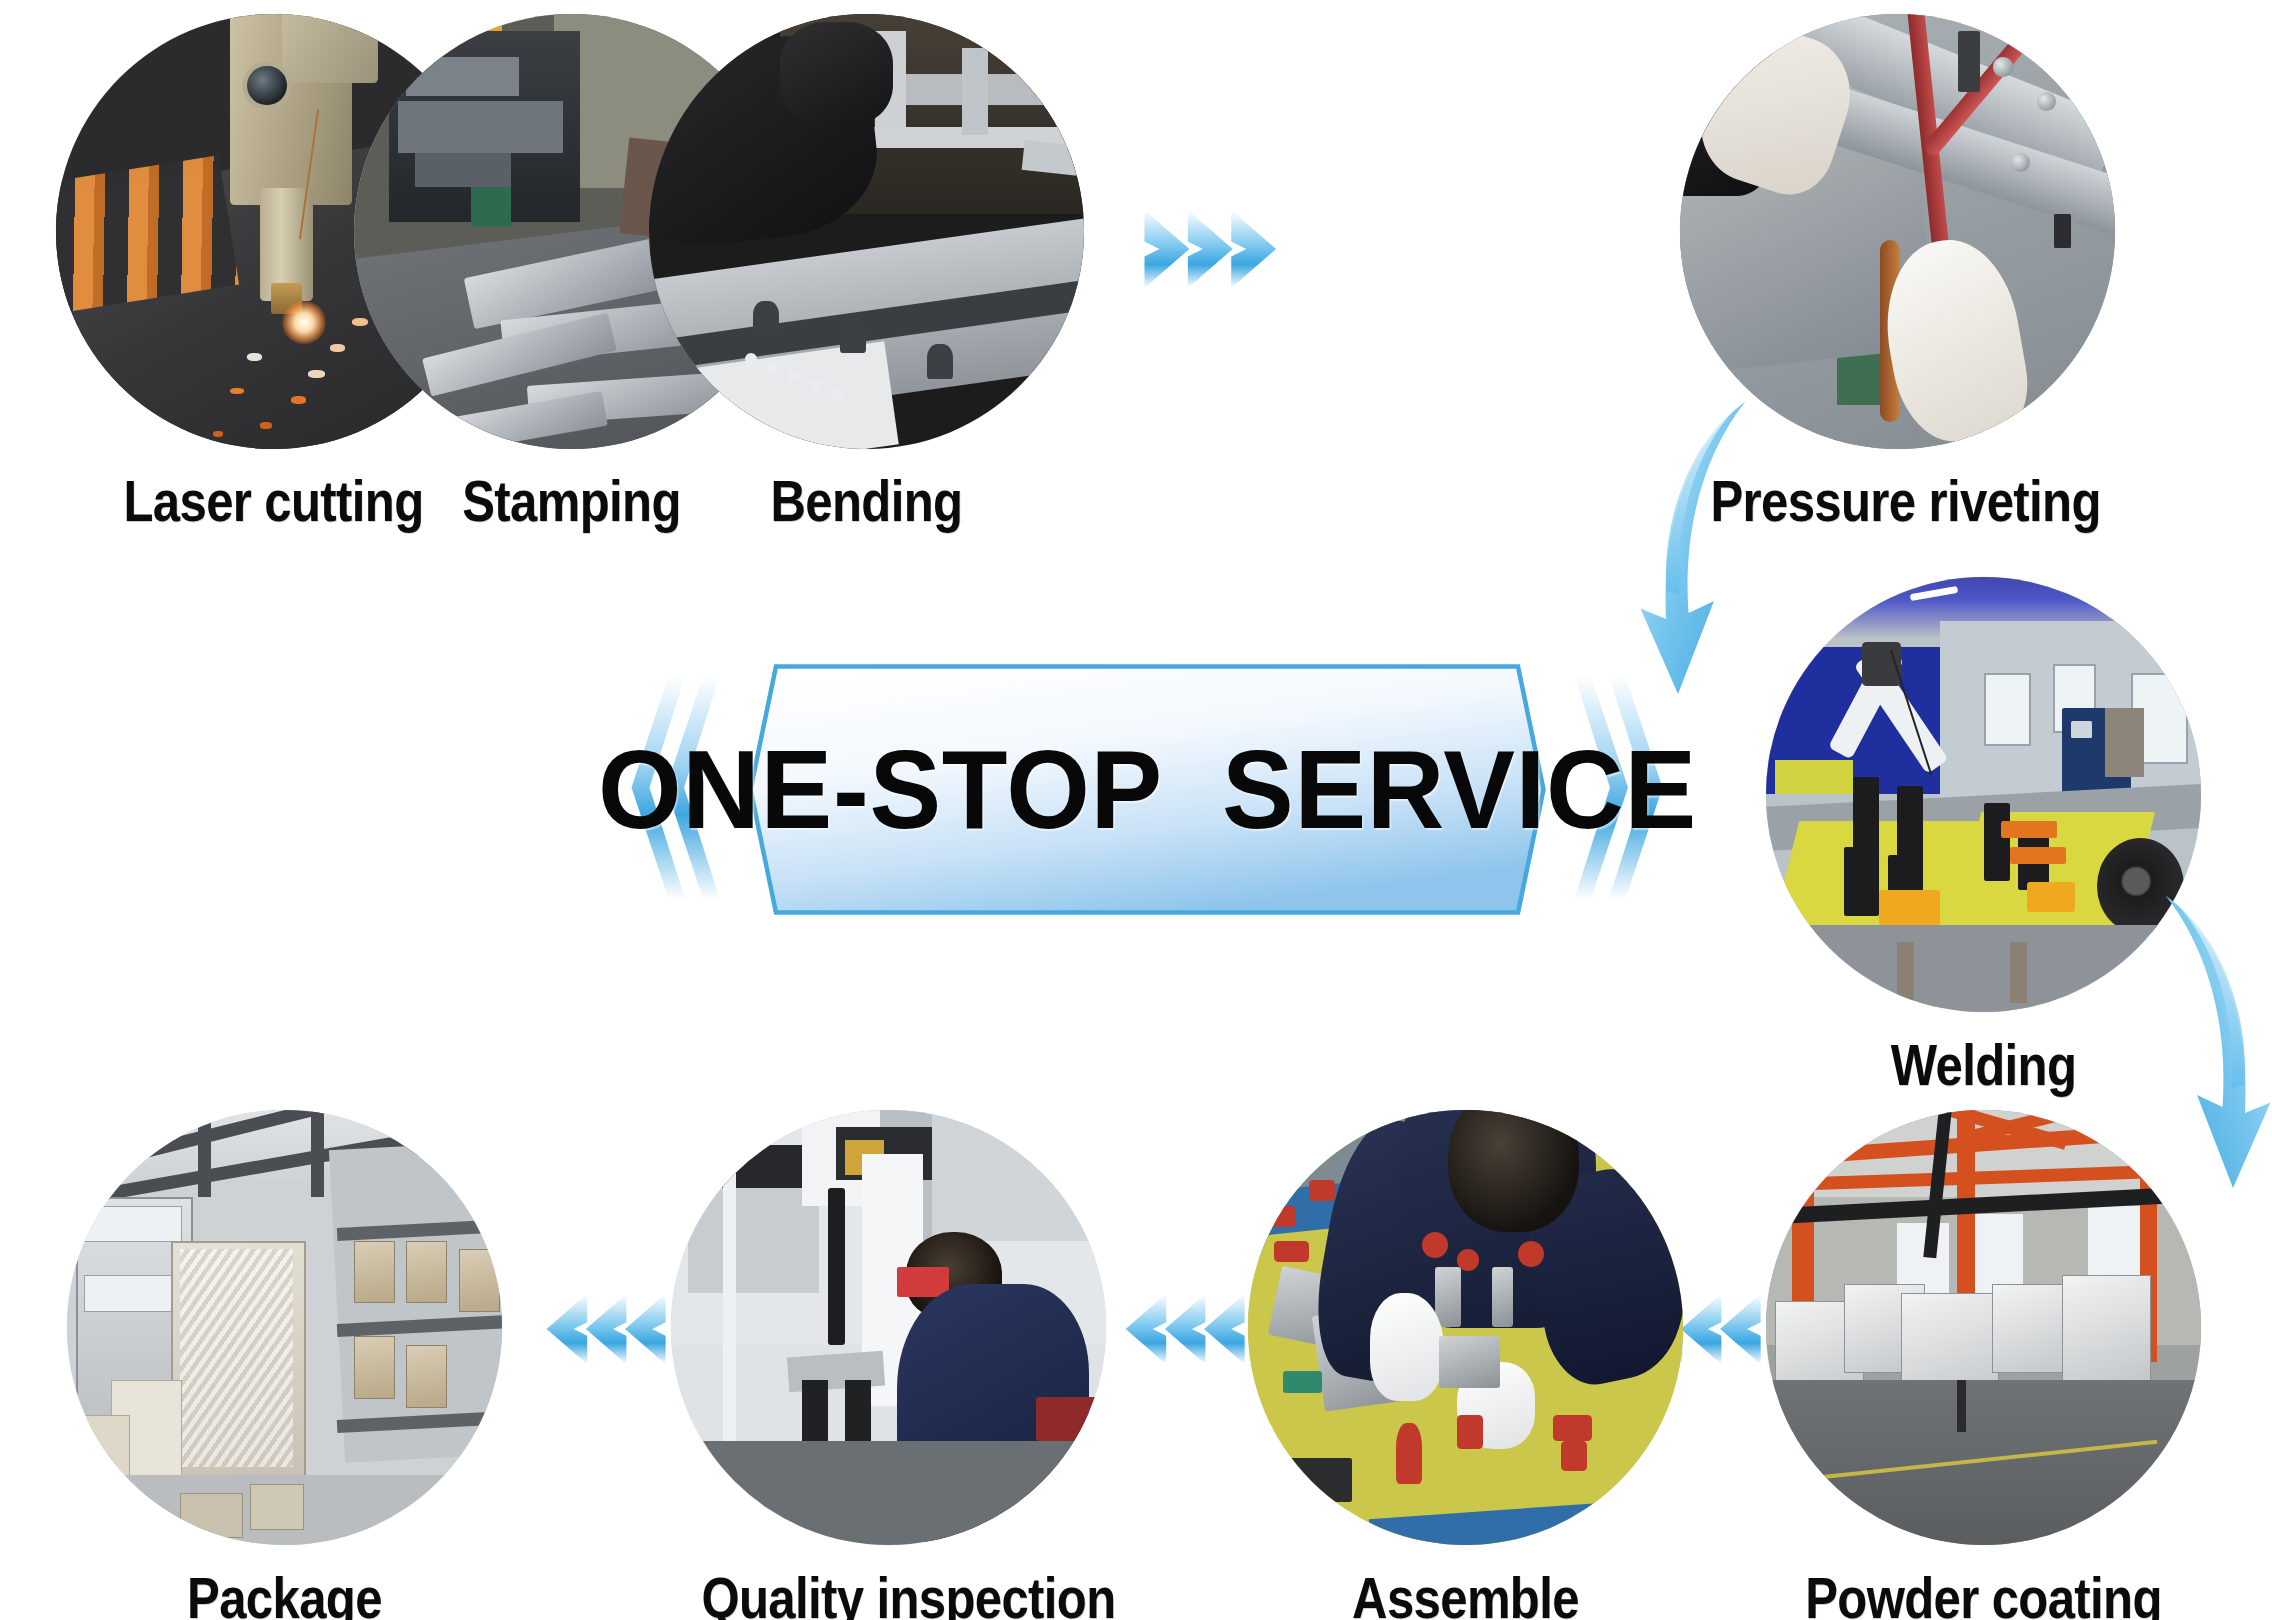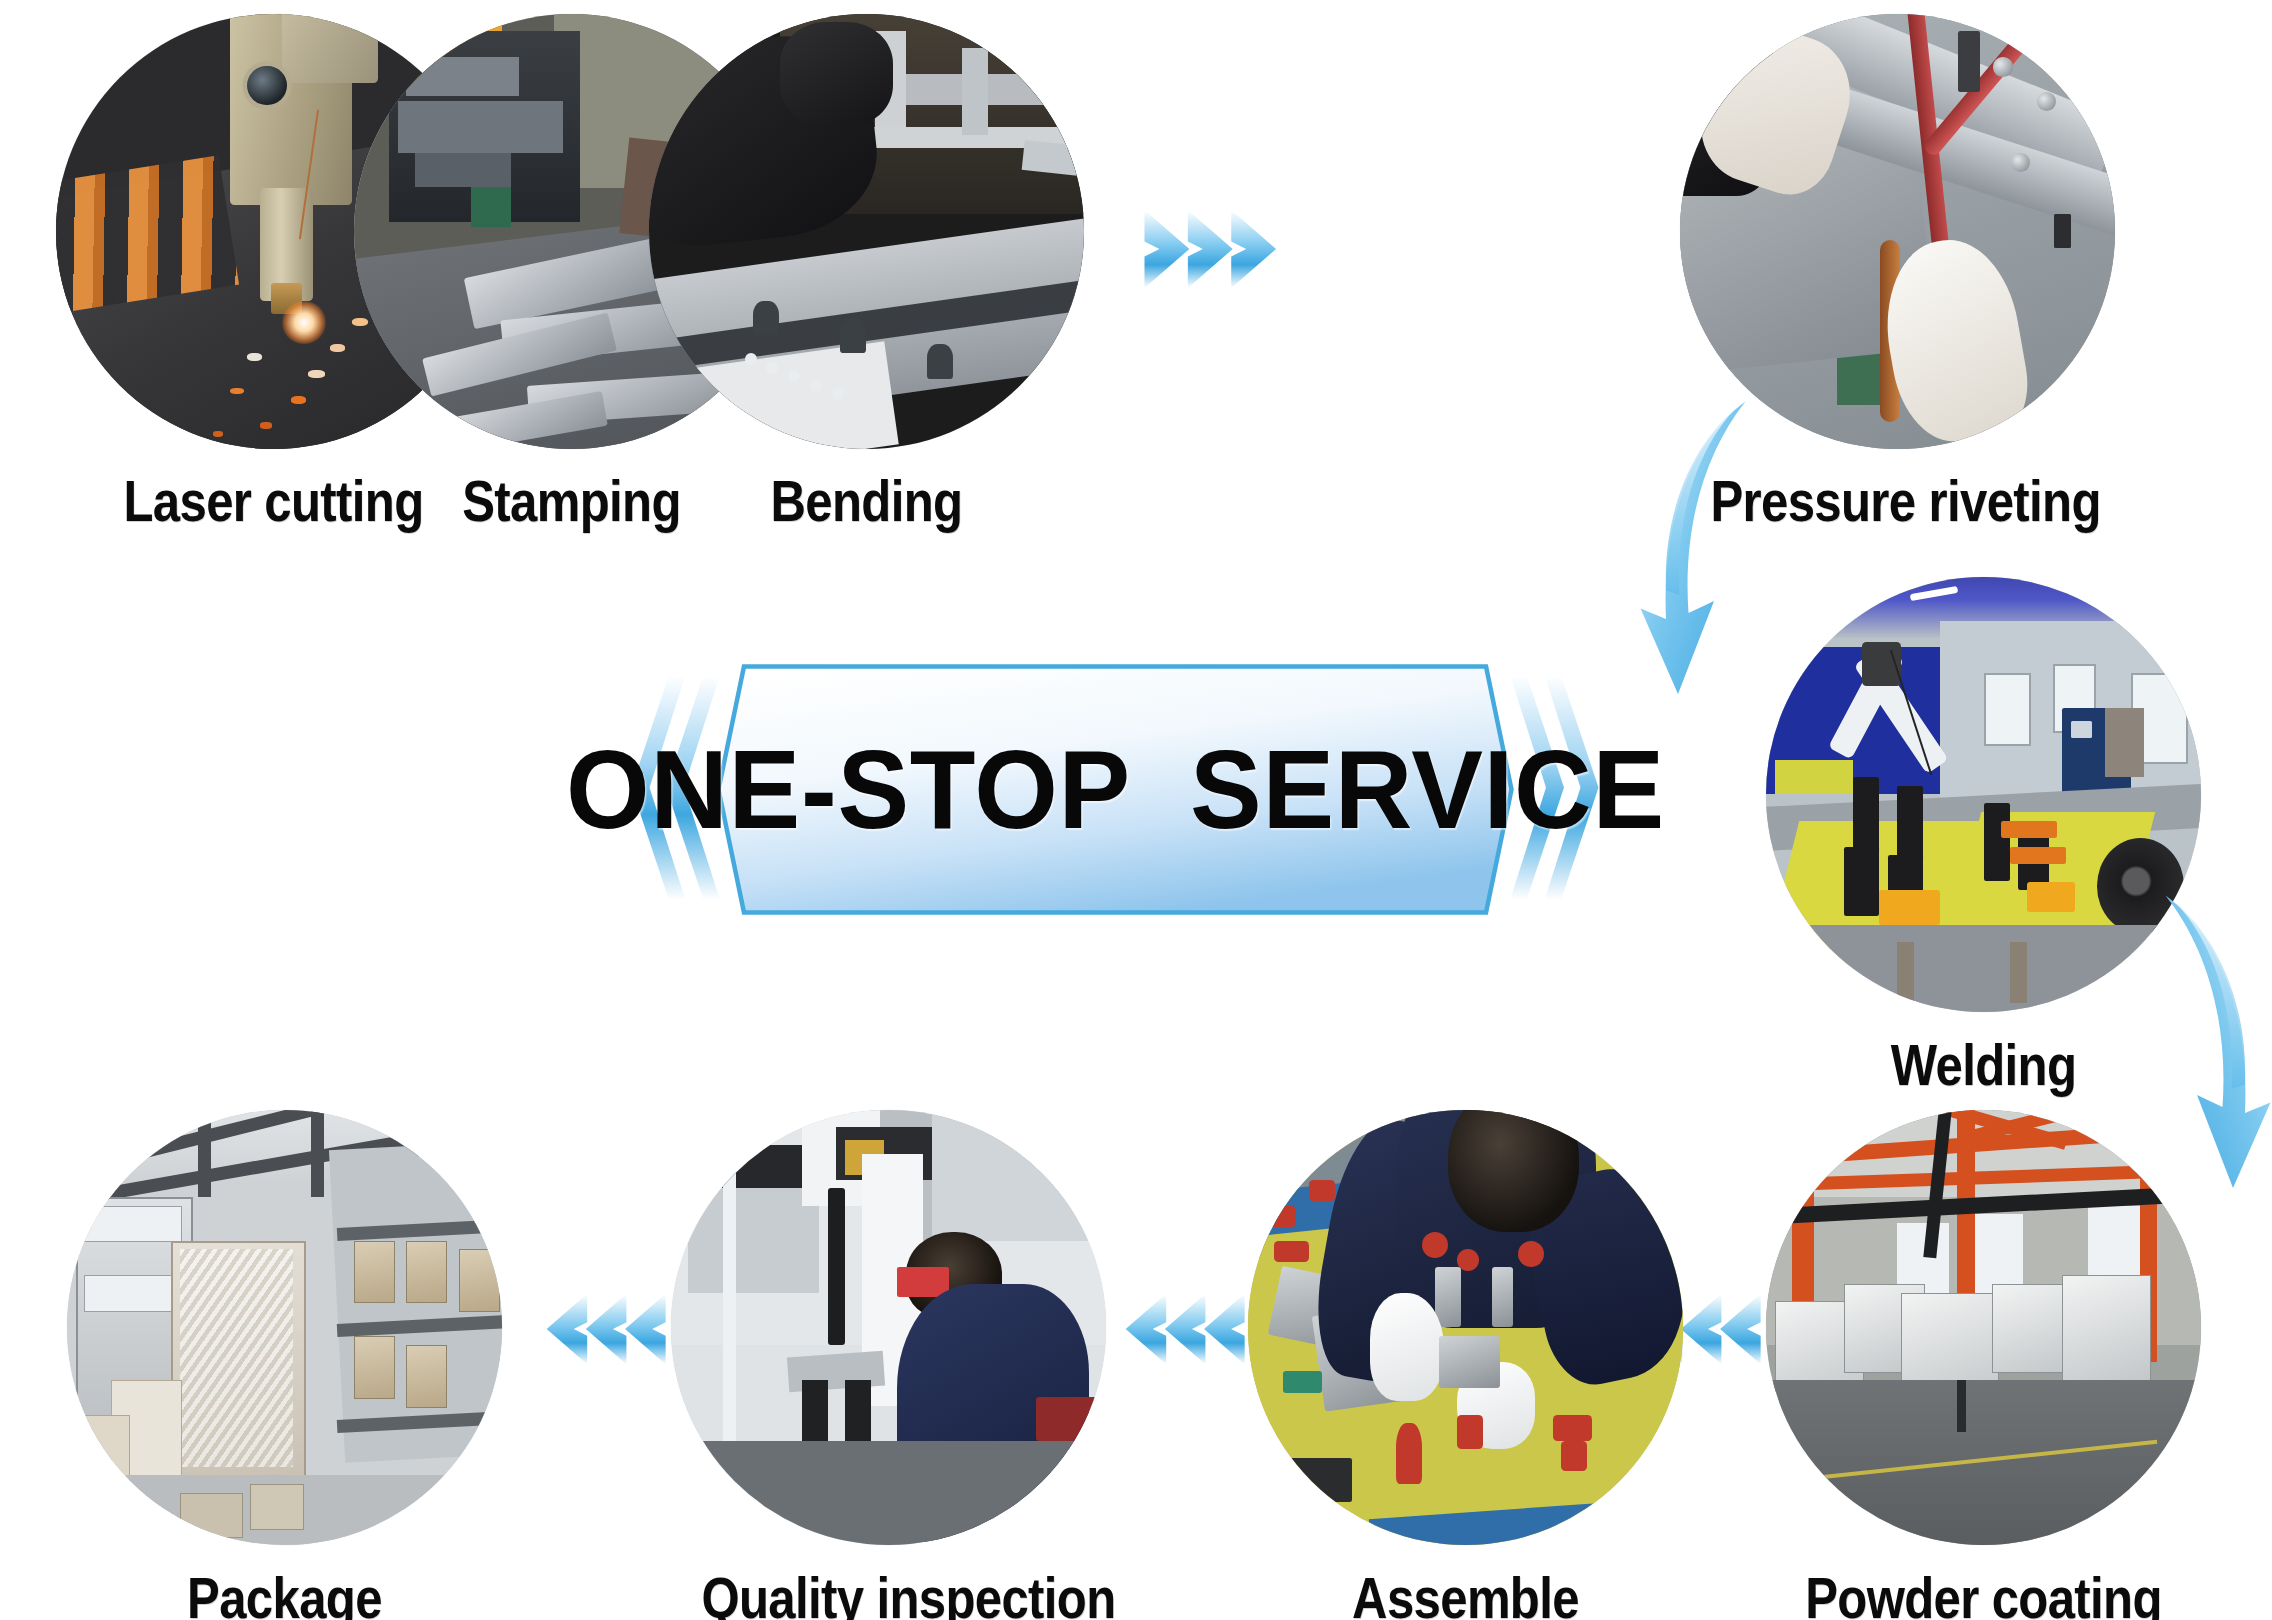--- a/index.html
+++ b/index.html
@@ -166,21 +166,21 @@
   .pkg .crate{left:24%;top:30%;width:30%;height:62%;
     background:linear-gradient(170deg,#e6e1d8,#c5bdae);border:2.2px solid #a79c8b;}
   .pkg .wrap{left:26%;top:32%;width:26%;height:50%;
     background:repeating-linear-gradient(125deg,rgba(255,255,255,.6) 0 4.5px,rgba(210,205,195,.6) 4.5px 9px);}
   .pkg .shelf{position:absolute;background:#5d6267;}
   .pkg .box{position:absolute;background:linear-gradient(170deg,#d9cdb4,#b9a888);border:1.5px solid #8e8268;}
   .pkg .floor{left:-8%;top:84%;width:120%;height:24%;background:#b9bdc0;}
   
   .chev-group{position:absolute;display:flex;align-items:center;}
   
-  #banner-wrap{position:absolute;display:flex;align-items:center;}
+  #banner-wrap{position:absolute;display:flex;align-items:center;gap:32px;}
   .banner-hex{
     position:relative;
     display:flex;align-items:center;justify-content:center;
   }
   .banner-title{
     position:relative;z-index:3;
     font-family:"Liberation Sans Narrow","Liberation Sans",sans-serif;
     font-weight:700;font-size:112px;color:#080808;letter-spacing:0.7px;
     white-space:pre;transform:scaleX(.96);
     text-shadow:1.5px 1.5px 1.5px rgba(255,255,255,.55);

